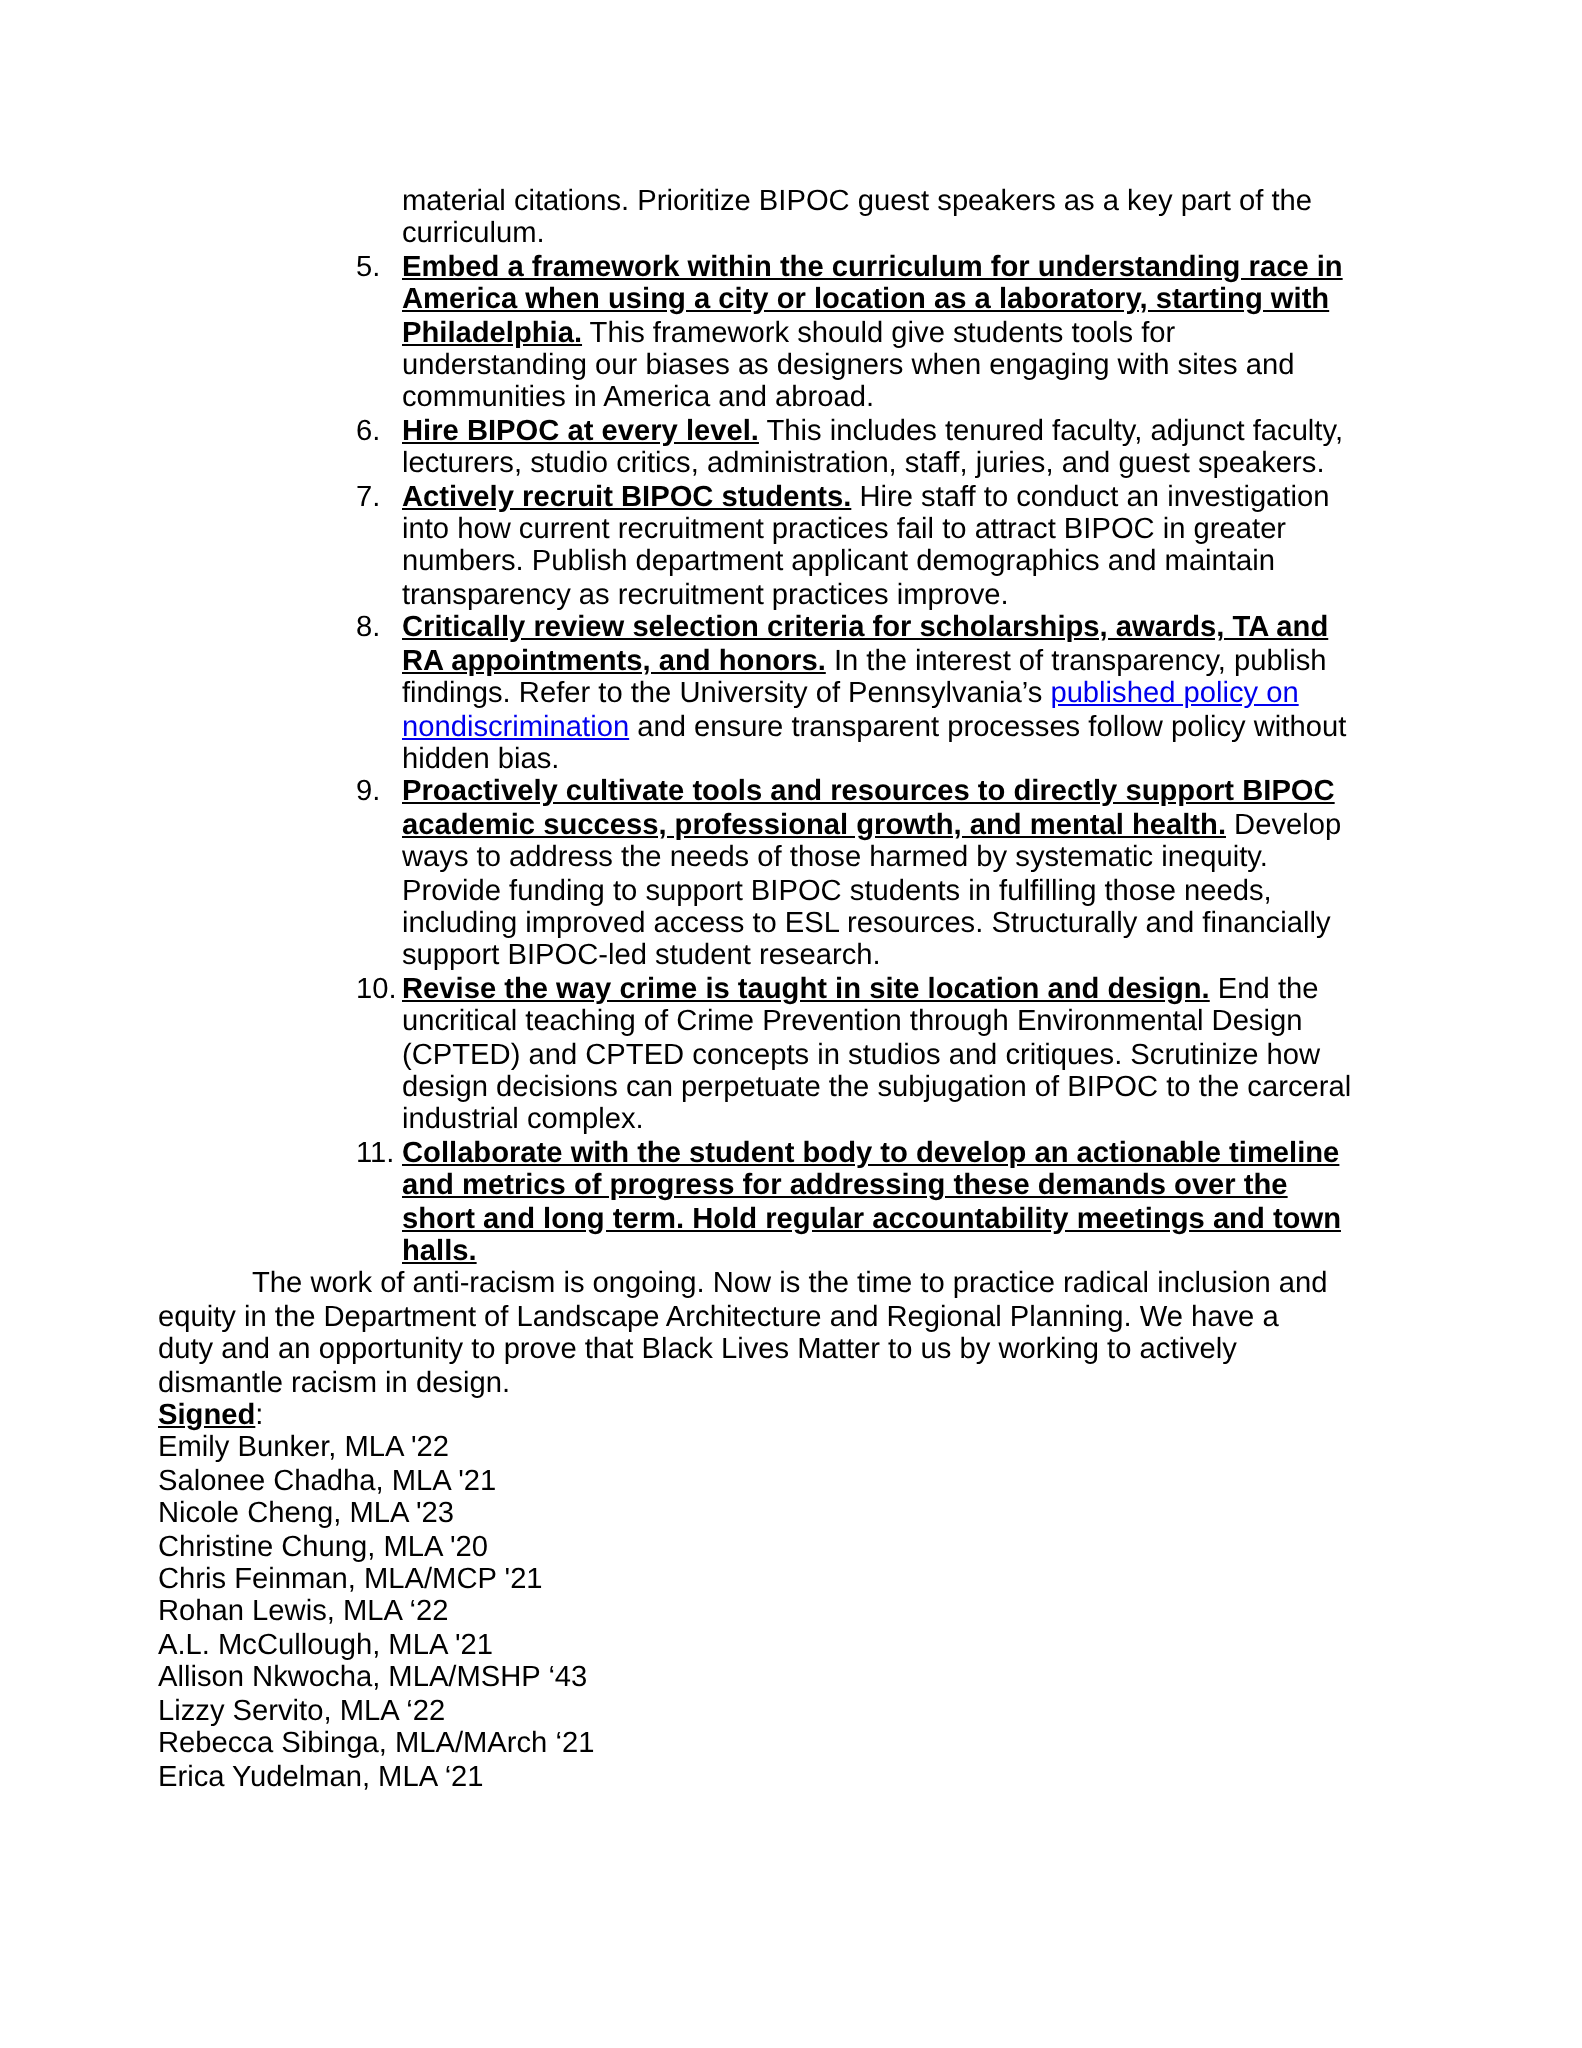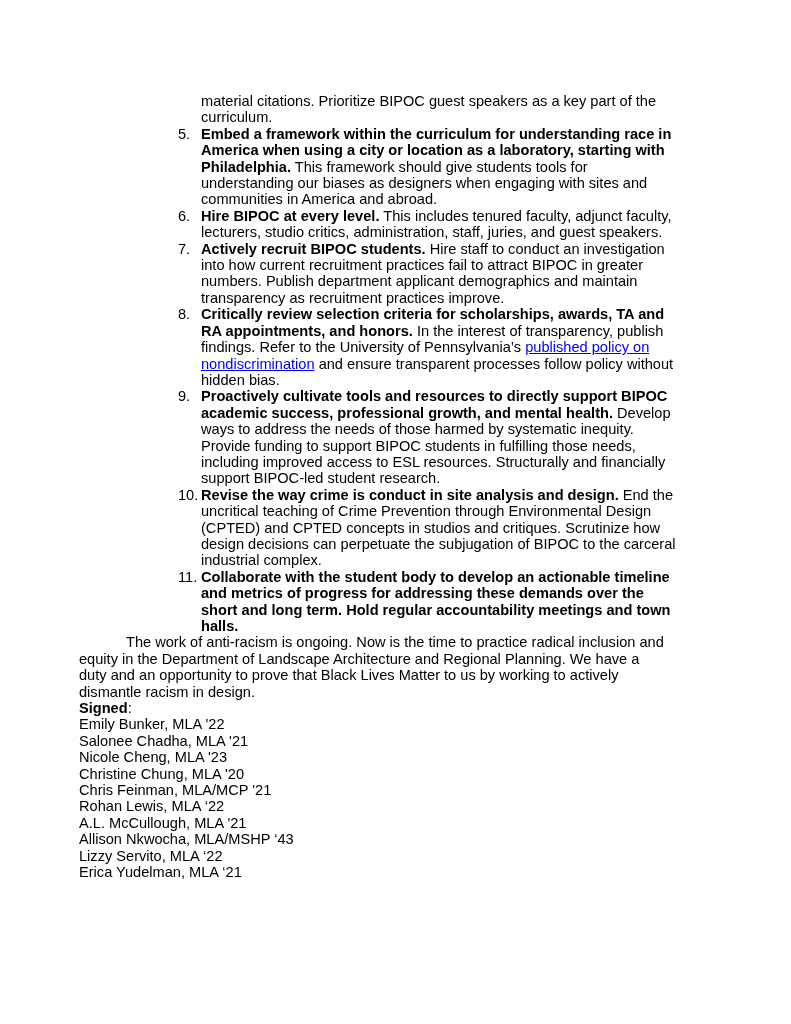--- a/index.html
+++ b/index.html
@@ -5,21 +5,21 @@
     html, body { margin: 0; padding: 0; background: #ffffff; }
     body {
       width: 791px; height: 1024px; position: relative; overflow: hidden;
       font-family: "Liberation Sans", sans-serif;
       font-size: 14.6px; line-height: 16.4px; color: #000;
     }
     .page { position: absolute; left: 79px; top: 93px; width: 610px; }
     .list { margin: 0; padding: 0; list-style: none; }
     .item { position: relative; padding-left: 122px; width: 482px; }
     .item .num { position: absolute; left: 99px; top: 0; width: 22px; }
-    .b { font-weight: bold; }
+    .b { font-weight: bold; text-decoration: underline; }
     a.link { color: #0000ee; text-decoration: underline; }
     .closing { margin-top: 0; text-indent: 47px; width: 590px; }
     .signed { }
     .names { margin: 0; padding: 0; list-style: none; }
   </style>
 </head>
 <body>
 
 <div class="page">
 
@@ -43,21 +43,21 @@
     <li class="item">
       <span class="num">8.</span>
       <span class="b">Critically review selection criteria for scholarships, awards, TA and RA appointments, and honors.</span><span> In the interest of transparency, publish findings. Refer to the University of Pennsylvania’s </span><a class="link" href="#" style="color: rgb(0, 0, 238);">published policy on nondiscrimination</a><span> and ensure transparent processes follow policy without hidden bias.</span>
     </li>
     <li class="item">
       <span class="num">9.</span>
       <span class="b">Proactively cultivate tools and resources to directly support BIPOC academic success, professional growth, and mental health.</span><span> Develop ways to address the needs of those harmed by systematic inequity. Provide funding to support BIPOC students in fulfilling those needs, including improved access to ESL resources. Structurally and financially support BIPOC-led student research.</span>
     </li>
     <li class="item">
       <span class="num">10.</span>
-      <span class="b">Revise the way crime is conduct in site analysis and design.</span><span> End the uncritical teaching of Crime Prevention through Environmental Design (CPTED) and CPTED concepts in studios and critiques. Scrutinize how design decisions can perpetuate the subjugation of BIPOC to the carceral industrial complex.</span>
+      <span class="b">Revise the way crime is taught in site location and design.</span><span> End the uncritical teaching of Crime Prevention through Environmental Design (CPTED) and CPTED concepts in studios and critiques. Scrutinize how design decisions can perpetuate the subjugation of BIPOC to the carceral industrial complex.</span>
     </li>
     <li class="item">
       <span class="num">11.</span>
       <span class="b">Collaborate with the student body to develop an actionable timeline and metrics of progress for addressing these demands over the short and long term. Hold regular accountability meetings and town halls.</span><span></span>
     </li>
   </ol>
 
   <p class="closing" style="margin-bottom:0;">The work of anti-racism is ongoing. Now is the time to practice radical inclusion and equity in the Department of Landscape Architecture and Regional Planning. We have a duty and an opportunity to prove that Black Lives Matter to us by working to actively dismantle racism in design.</p>
 
   <div class="signed">
@@ -67,16 +67,17 @@
   <ul class="names">
     <li>Emily Bunker, MLA '22</li>
     <li>Salonee Chadha, MLA '21</li>
     <li>Nicole Cheng, MLA '23</li>
     <li>Christine Chung, MLA '20</li>
     <li>Chris Feinman, MLA/MCP '21</li>
     <li>Rohan Lewis, MLA ‘22</li>
     <li>A.L. McCullough, MLA '21</li>
     <li>Allison Nkwocha, MLA/MSHP ‘43</li>
     <li>Lizzy Servito, MLA ‘22</li>
+    <li>Rebecca Sibinga, MLA/MArch ‘21</li>
     <li>Erica Yudelman, MLA ‘21</li>
   </ul>
 
 </div>
 
 </body></html>

